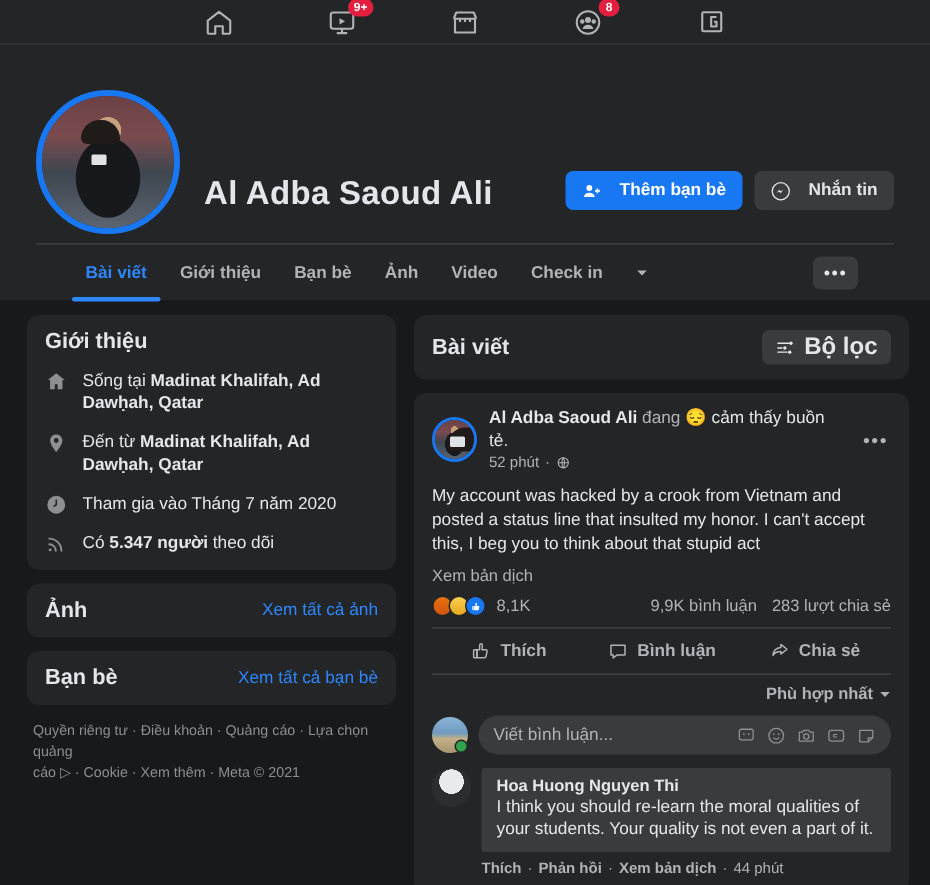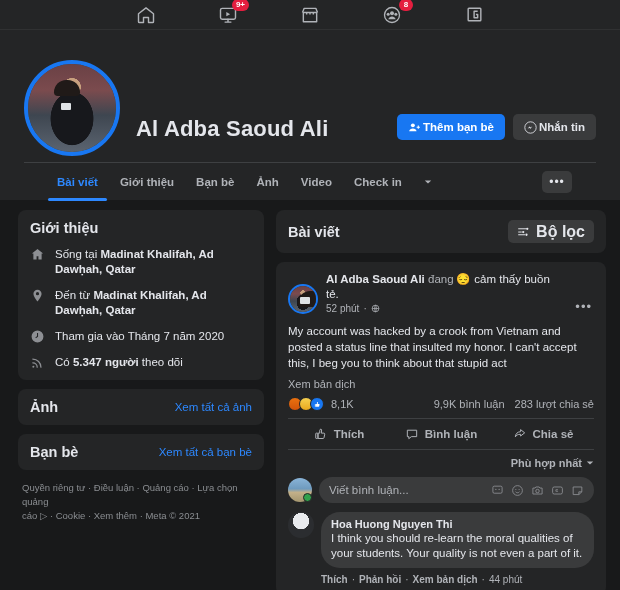--- a/index.html
+++ b/index.html
@@ -85,21 +85,21 @@
   }
   .avatar-img:before{
     content:"";
     position:absolute; left:30%; top:18%;
     width:26px; height:16px; background:#201a18; border-radius:13px 13px 4px 4px;
   }
   .name-block { padding: 0 0 14px 16px; flex: 1 1 auto; }
   .pname { font-size: 22px; font-weight: bold; color: #e4e6eb; letter-spacing: .2px; }
   .head-actions { display: flex; gap: 8px; padding-bottom: 16px; }
   .btn {
-    display: inline-flex; align-items: center; gap: 2px;
+    display: inline-flex; align-items: center; gap: 12px;
     height: 26px; padding: 0 11px;
     border-radius: 5px;
     font-size: 11.5px; font-weight: bold;
     cursor: pointer; border: none;
     font-family: "Liberation Sans", sans-serif;
   }
   .btn-primary { background: #1877f2; color: #fff; }
   .btn-secondary { background: #3a3b3c; color: #e4e6eb; }
 
   
@@ -175,21 +175,21 @@
 
   
   .posts-head { display: flex; align-items: center; justify-content: space-between; }
   .filter-btn {
     display: inline-flex; align-items: center; gap: 6px;
     background: #3a3b3c; color: #e4e6eb;
     border-radius: 5px; height: 23px; padding: 0 9px;
     font-size: 16px; font-weight: bold; cursor: pointer;
   }
 
-  .post-head { display: flex; align-items: flex-end; gap: 8px; }
+  .post-head { display: flex; align-items: center; gap: 8px; }
   .post-avatar {
     width: 30px; height: 30px; border-radius: 50%;
     border: 2px solid #1877f2; flex: 0 0 auto; overflow: hidden;
     background: #3a3b3c;
   }
   .post-avatar .avatar-img { border-radius: 50%; }
   .post-meta { flex: 1 1 auto; min-width: 0; }
   .post-author { font-size: 11.5px; color: #e4e6eb; line-height: 15px; }
   .post-author b { font-weight: bold; }
   .post-author .muted { color: #b0b3b8; }
@@ -252,21 +252,21 @@
 
   .comment {
     display: flex; gap: 7px; margin-top: 9px;
   }
   .cm-avatar {
     width: 26px; height: 26px; border-radius: 50%; flex: 0 0 auto;
     background: radial-gradient(circle at 50% 35%, #e8eaed 0 38%, #2b2d30 39%);
   }
   .cm-body { flex: 1 1 auto; min-width: 0; position: relative; }
   .cm-bubble {
-    background: #3a3b3c; border-radius: 19px;
+    background: #3a3b3c; border-radius: 2px;
     padding: 6px 10px 7px 10px;
     display: inline-block; max-width: 100%;
   }
   .cm-name { font-size: 11px; font-weight: bold; color: #e4e6eb; }
   .cm-text { font-size: 11.5px; line-height: 15px; color: #e4e6eb; margin-top: 1px; }
   .cm-actions {
     font-size: 10px; color: #b0b3b8; margin-top: 6px;
     display: flex; gap: 4px; align-items: center; flex-wrap: wrap;
   }
   .cm-actions b { font-weight: bold; color: #b0b3b8; cursor: pointer; }
@@ -425,21 +425,21 @@
         <div class="card-title">Ảnh</div>
         <div class="link-blue">Xem tất cả ảnh</div>
       </div>
 
       <div class="card card-row">
         <div class="card-title">Bạn bè</div>
         <div class="link-blue">Xem tất cả bạn bè</div>
       </div>
 
       <div class="footer-links">
-        <div>Quyền riêng tư · Điều luận · Quảng cáo · Lựa chọn quảng</div>
+        <div>Quyền riêng tư · Điều khoản · Quảng cáo · Lựa chọn quảng</div>
         <div>cáo ▷ · Cookie · Xem thêm · Meta © 2021</div>
       </div>
     </div>
 
     <div class="col-right">
 
       <div class="card posts-head">
         <div class="card-title">Bài viết</div>
         <div class="filter-btn">
           <svg width="13" height="13" viewBox="0 0 24 24" fill="none" stroke="#e4e6eb" stroke-width="1.8" stroke-linecap="round">

